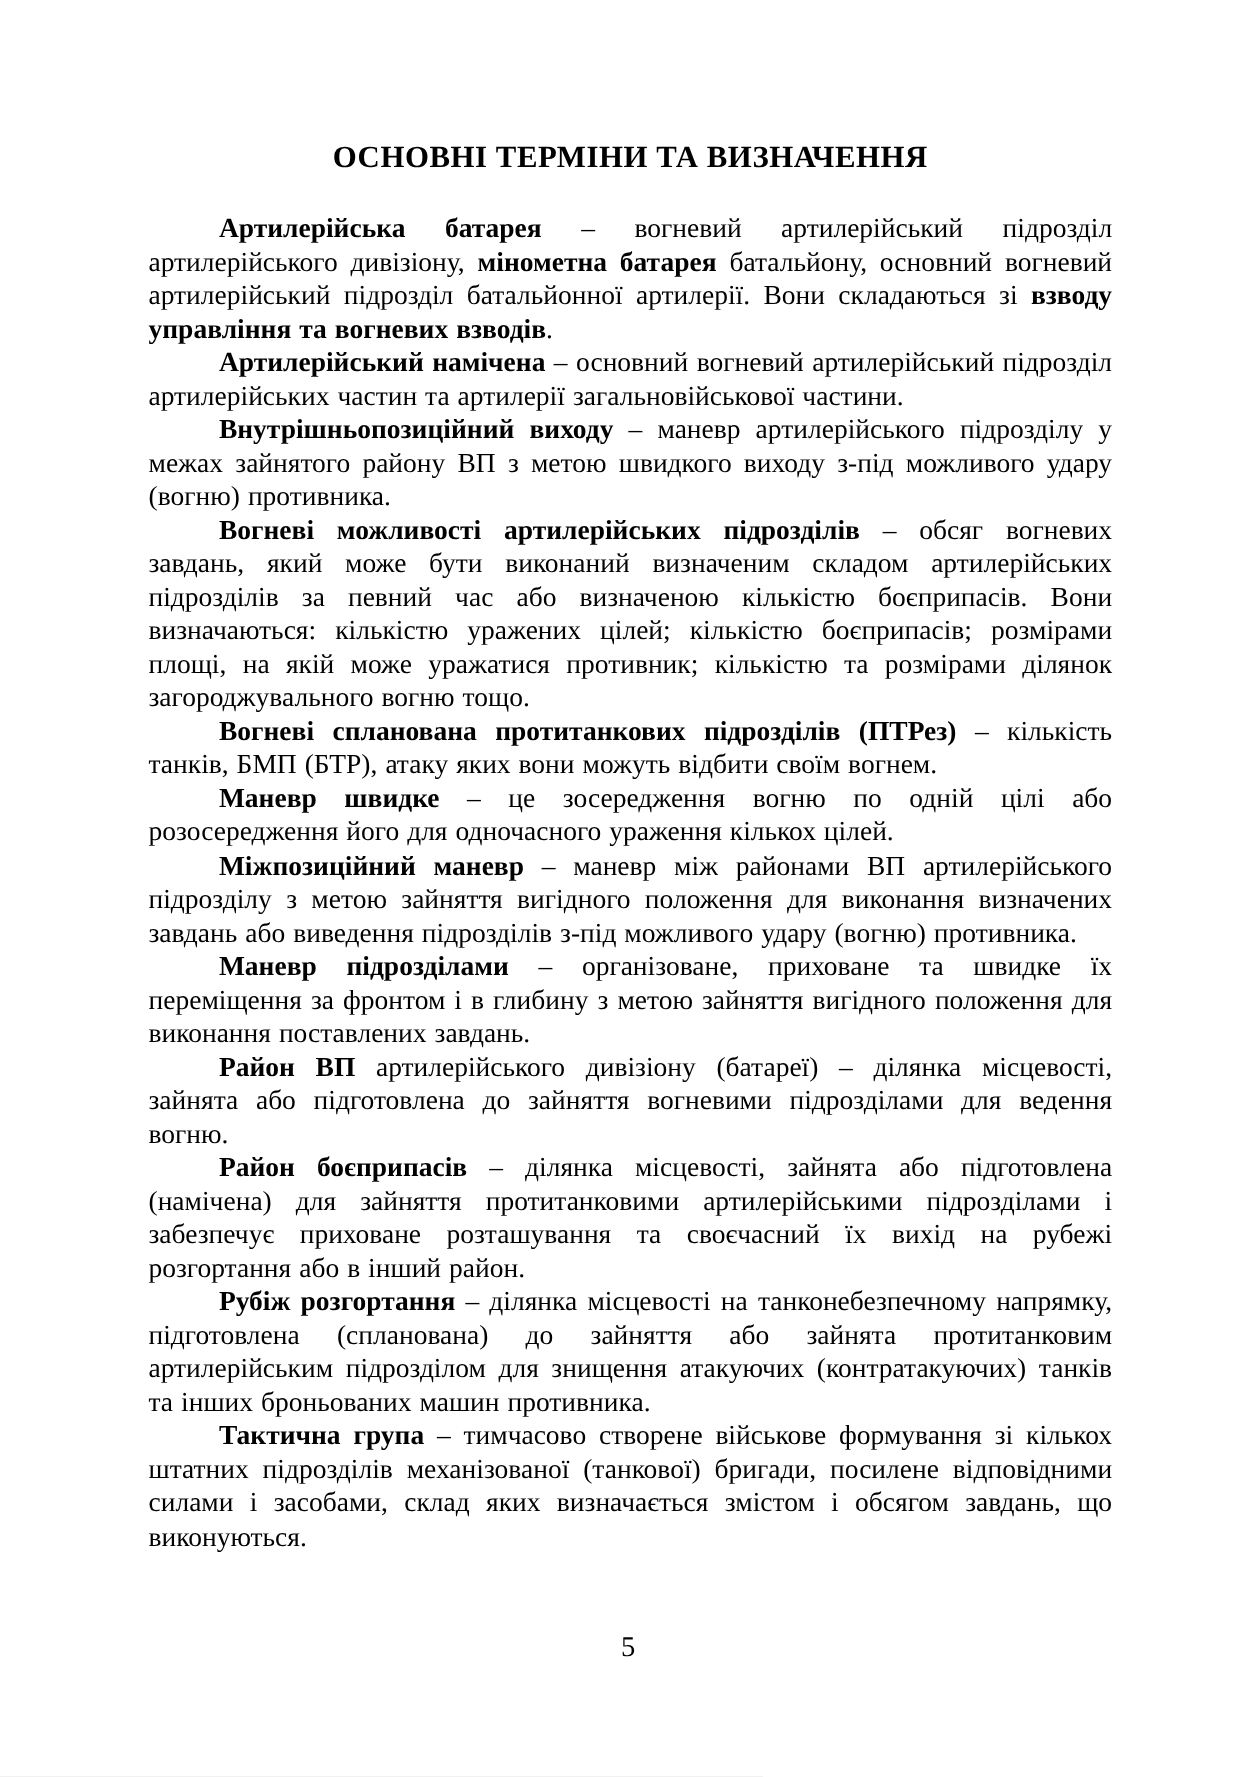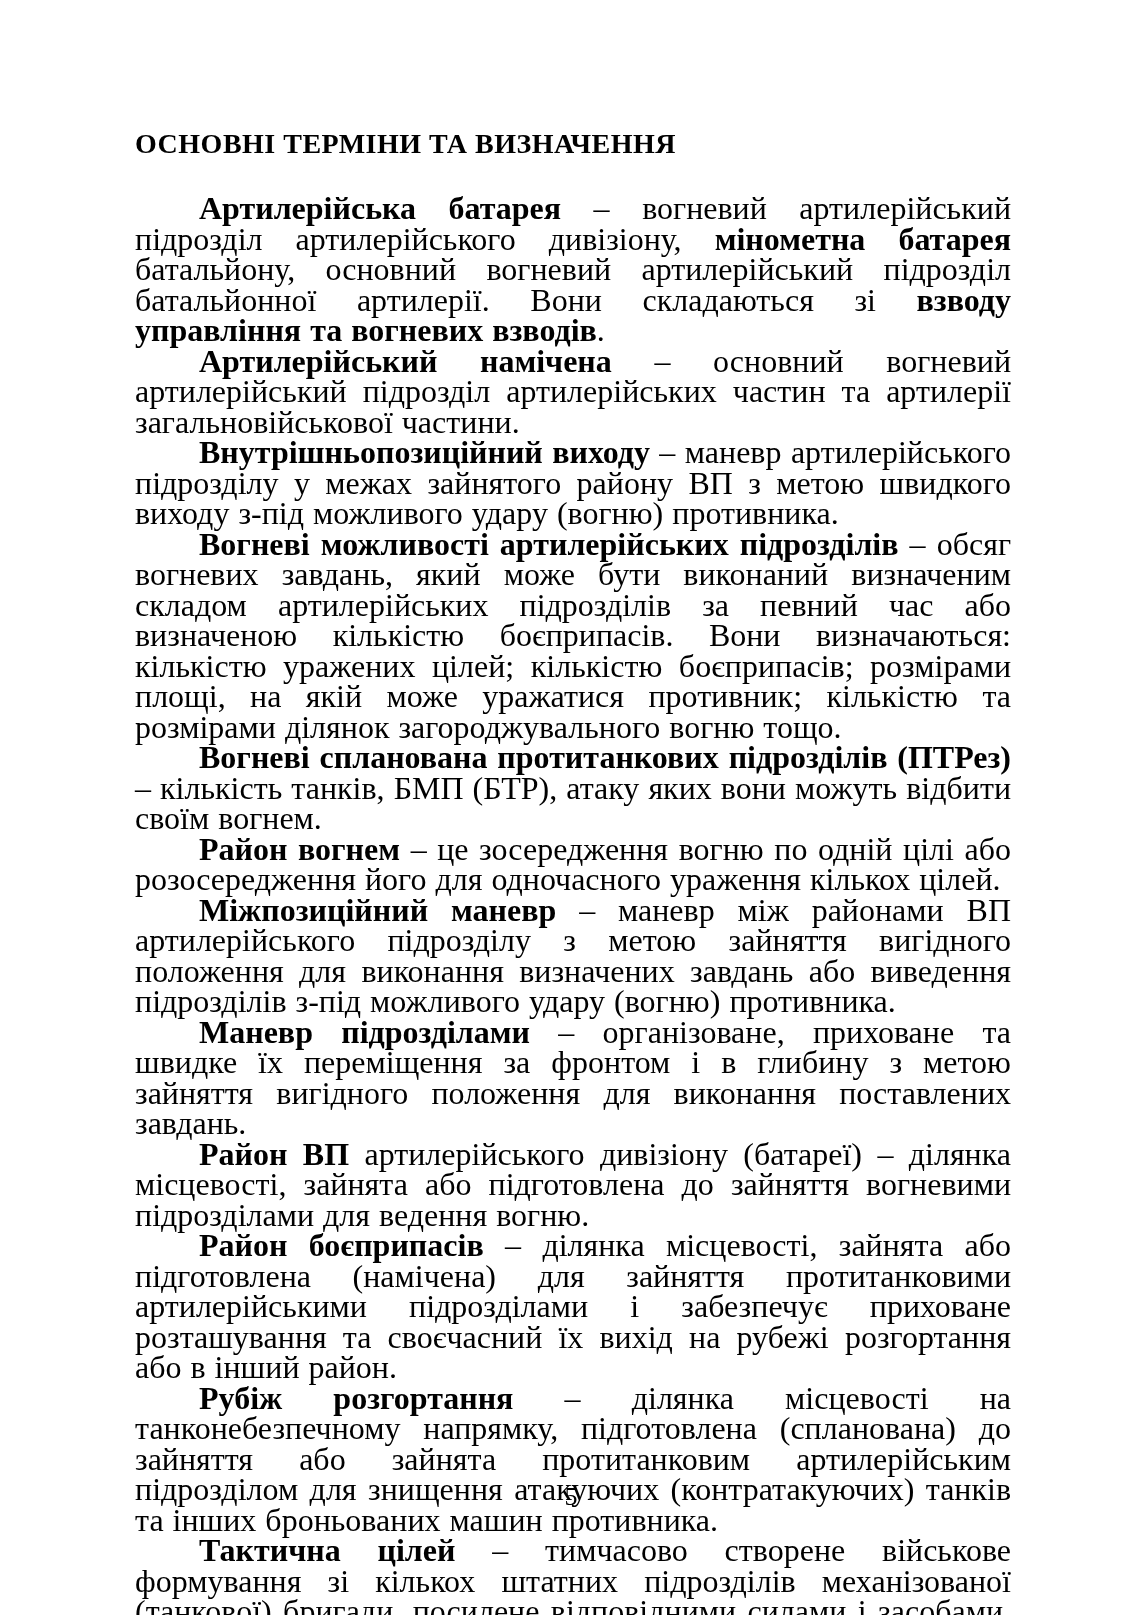--- a/index.html
+++ b/index.html
@@ -15,26 +15,26 @@
   }
   .content {
     position: absolute;
     left: 135px;
     top: 128px;
     width: 876px;
   }
   .doc-title {
     font-size: 28px;
     font-weight: bold;
-    text-align: left;
+    text-align: center;
     letter-spacing: 0.5px;
     margin-bottom: 33px;
   }
   .para {
-    font-size: 32px;
+    font-size: 25px;
     line-height: 30.5px;
     text-align: justify;
     text-indent: 64px;
     word-spacing: 1px;
   }
   .para b { font-weight: bold; }
   .page-number {
     position: absolute;
     left: 0;
     right: 0;
@@ -48,23 +48,23 @@
 
 <div class="page">
   <div class="content">
     <div class="doc-title">ОСНОВНІ ТЕРМІНИ ТА ВИЗНАЧЕННЯ</div>
     <div>
         <p class="para"><b>Артилерійська батарея</b><span> – вогневий артилерійський підрозділ артилерійського дивізіону, </span><b>мінометна батарея</b><span> батальйону, основний вогневий артилерійський підрозділ батальйонної артилерії. Вони складаються зі </span><b>взводу управління та вогневих взводів</b><span>.</span></p>
         <p class="para"><b>Артилерійський намічена</b><span> – основний вогневий артилерійський підрозділ артилерійських частин та артилерії загальновійськової частини.</span></p>
         <p class="para"><b>Внутрішньопозиційний виходу</b><span> – маневр артилерійського підрозділу у межах зайнятого району ВП з метою швидкого виходу з-під можливого удару (вогню) противника.</span></p>
         <p class="para"><b>Вогневі можливості артилерійських підрозділів</b><span> – обсяг вогневих завдань, який може бути виконаний визначеним складом артилерійських підрозділів за певний час або визначеною кількістю боєприпасів. Вони визначаються: кількістю уражених цілей; кількістю боєприпасів; розмірами площі, на якій може уражатися противник; кількістю та розмірами ділянок загороджувального вогню тощо.</span></p>
         <p class="para"><b>Вогневі спланована протитанкових підрозділів (ПТРез)</b><span> – кількість танків, БМП (БТР), атаку яких вони можуть відбити своїм вогнем.</span></p>
-        <p class="para"><b>Район вогнем</b><span> – це зосередження вогню по одній цілі або розосередження його для одночасного ураження кількох цілей.</span></p>
+        <p class="para"><b>Маневр швидке</b><span> – це зосередження вогню по одній цілі або розосередження його для одночасного ураження кількох цілей.</span></p>
         <p class="para"><b>Міжпозиційний маневр</b><span> – маневр між районами ВП артилерійського підрозділу з метою зайняття вигідного положення для виконання визначених завдань або виведення підрозділів з-під можливого удару (вогню) противника.</span></p>
         <p class="para"><b>Маневр підрозділами</b><span> – організоване, приховане та швидке їх переміщення за фронтом і в глибину з метою зайняття вигідного положення для виконання поставлених завдань.</span></p>
         <p class="para"><b>Район ВП</b><span> артилерійського дивізіону (батареї) – ділянка місцевості, зайнята або підготовлена до зайняття вогневими підрозділами для ведення вогню.</span></p>
         <p class="para"><b>Район боєприпасів</b><span> – ділянка місцевості, зайнята або підготовлена (намічена) для зайняття протитанковими артилерійськими підрозділами і забезпечує приховане розташування та своєчасний їх вихід на рубежі розгортання або в інший район.</span></p>
         <p class="para"><b>Рубіж розгортання</b><span> – ділянка місцевості на танконебезпечному напрямку, підготовлена (спланована) до зайняття або зайнята протитанковим артилерійським підрозділом для знищення атакуючих (контратакуючих) танків та інших броньованих машин противника.</span></p>
-        <p class="para"><b>Тактична цілей</b><span> – тимчасово створене військове формування зі кількох штатних підрозділів механізованої (танкової) бригади, посилене відповідними силами і засобами, склад яких визначається змістом і обсягом завдань, що виконуються.</span></p>
+        <p class="para"><b>Тактична група</b><span> – тимчасово створене військове формування зі кількох штатних підрозділів механізованої (танкової) бригади, посилене відповідними силами і засобами, склад яких визначається змістом і обсягом завдань, що виконуються.</span></p>
       </div>
   </div>
   <div class="page-number">5</div>
 </div>
 
 </body></html>

